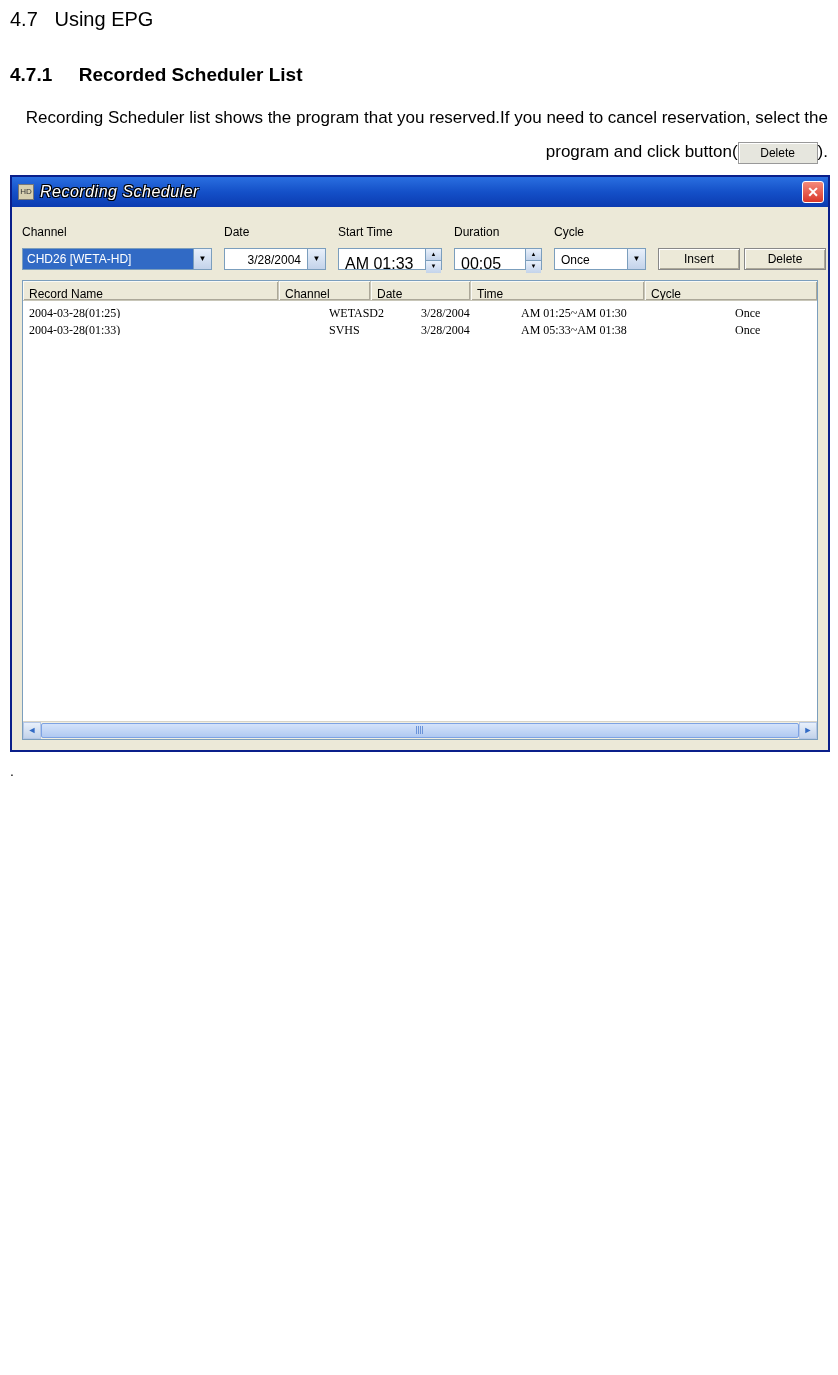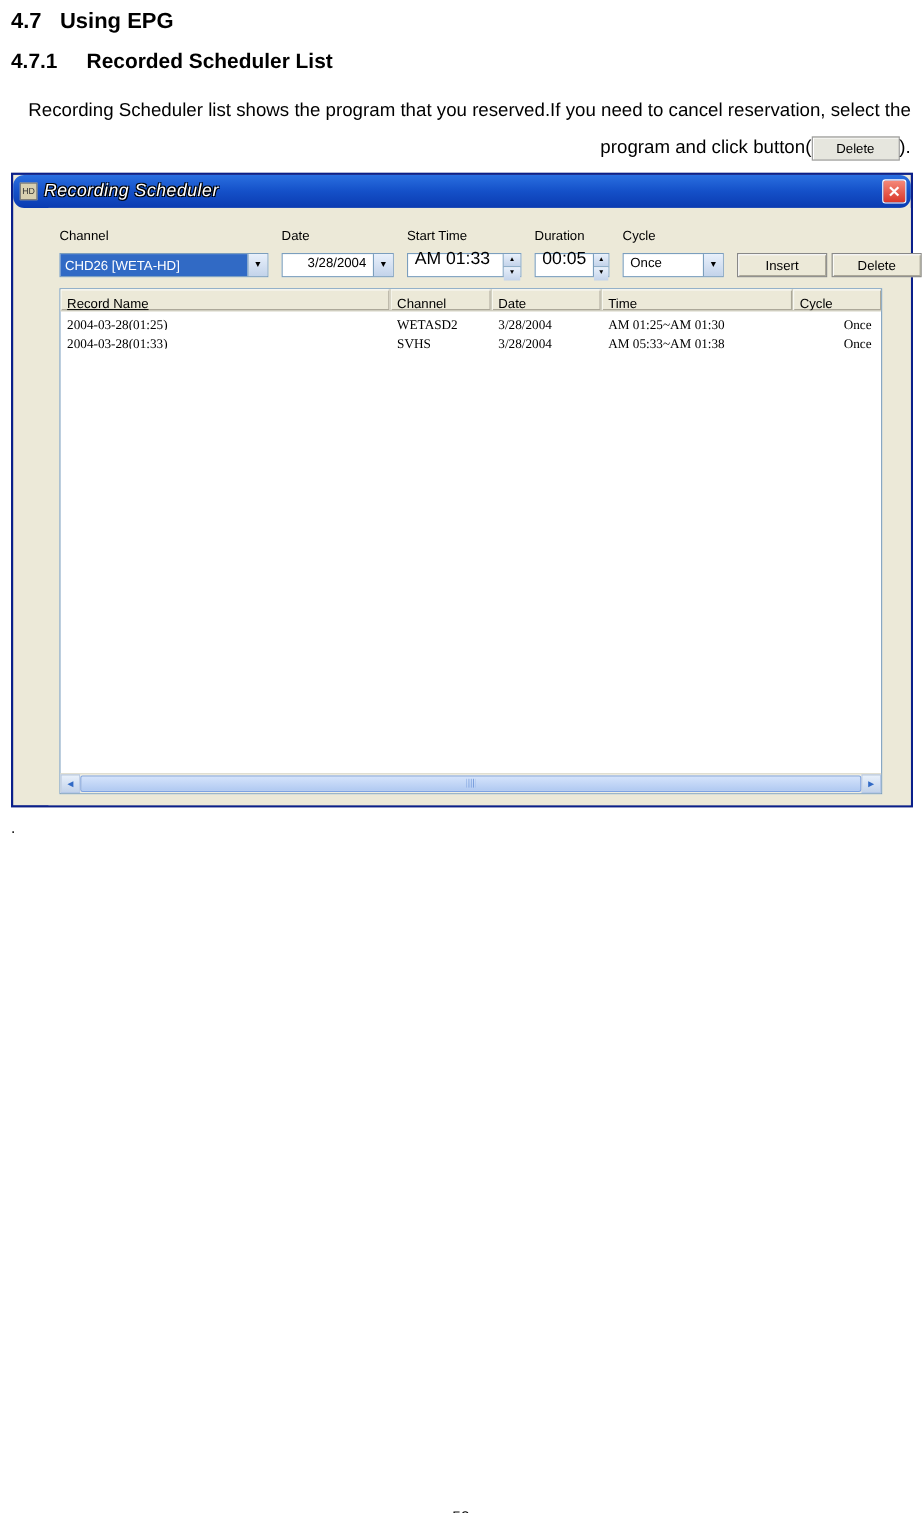--- a/index.html
+++ b/index.html
@@ -9,22 +9,22 @@
       color: #000;
       width: 838px;
       padding: 0 10px;
     }
     .doc-content {
       font-size: 17px;
       line-height: 1.9;
     }
     h2.section-heading {
       font-size: 20px;
-      font-weight: bold;
-      margin-bottom: 1px;
+      font-weight: normal;
+      margin-bottom: 19px;
     }
     h3.subsection-heading {
       font-size: 19px;
       font-weight: bold;
       margin-bottom: 8px;
     }
     .body-text {
       font-size: 17px;
       line-height: 2.0;
       text-align: right;
@@ -51,21 +51,20 @@
       font-size: 12px;
       width: 820px;
     }
     .titlebar {
       height: 30px;
       background: linear-gradient(to bottom, #2a6fe0 0%, #1450c8 50%, #0b3bb1 100%);
       display: flex;
       align-items: center;
       padding: 0 4px 0 6px;
       color: #fff;
-      border-radius: 10px;
     }
     .titlebar-icon {
       width: 16px;
       height: 16px;
       background: #d8d0b0;
       border: 1px solid #777;
       margin-right: 6px;
       font-size: 8px;
       line-height: 14px;
       text-align: center;
@@ -87,42 +86,41 @@
       border: 1px solid #fff;
       border-radius: 3px;
       color: #fff;
       font-weight: bold;
       font-size: 14px;
       display: flex;
       align-items: center;
       justify-content: center;
     }
     .dialog-body {
-      padding: 14px 26px 10px 10px;
+      padding: 14px 10px 10px 10px;
       background: #ece9d8;
-      margin-left: 32px;
     }
     .controls-row {
       display: flex;
       align-items: flex-end;
       gap: 12px;
       margin-bottom: 10px;
     }
     .ctrl-group {
       display: flex;
       flex-direction: column;
     }
     .ctrl-group > label {
       font-size: 12px;
       margin-bottom: 4px;
       color: #000;
     }
     .combo, .datebox, .spinbox, .cyclebox {
       display: flex;
-      align-items: flex-end;
+      align-items: flex-start;
       height: 22px;
       background: #fff;
       border: 1px solid #7b9ebd;
     }
     .combo { width: 190px; }
     .combo-text {
       flex: 1;
       padding: 0 4px;
       background: #316ac5;
       color: #fff;
@@ -145,21 +143,21 @@
       height: 100%;
     }
     .datebox { width: 102px; }
     .datebox-text {
       flex: 1;
       padding: 0 6px;
       text-align: right;
       font-size: 12px;
     }
     .spinbox { width: 104px; }
-    .spinbox.dur { width: 68px; }
+    .spinbox.dur { width: 88px; }
     .spinbox-text {
       flex: 1;
       padding: 0 6px;
       font-size: 16px;
     }
     .spin-arrows {
       width: 16px;
       display: flex;
       flex-direction: column;
       height: 100%;
@@ -211,21 +209,21 @@
     }
     .th-cell {
       border-right: 1px solid #c8c6b8;
       padding: 2px 6px;
       font-size: 12px;
       box-shadow: inset 1px 1px 0 #fafaf5, inset -1px -1px 0 #aca899;
       white-space: nowrap;
       overflow: hidden;
     }
     .th-cell:last-child { border-right: none; }
-    .col-name { width: 300px; text-decoration: underline; }
+    .col-name { width: 256px; }
     .col-channel { width: 92px; }
     .col-date { width: 100px; }
     .col-time { width: 174px; }
     .col-cycle { flex: 1; }
     .table-rows {
       flex: 1;
       overflow: hidden;
       font-family: Liberation Serif, serif;
     }
     .table-row {

